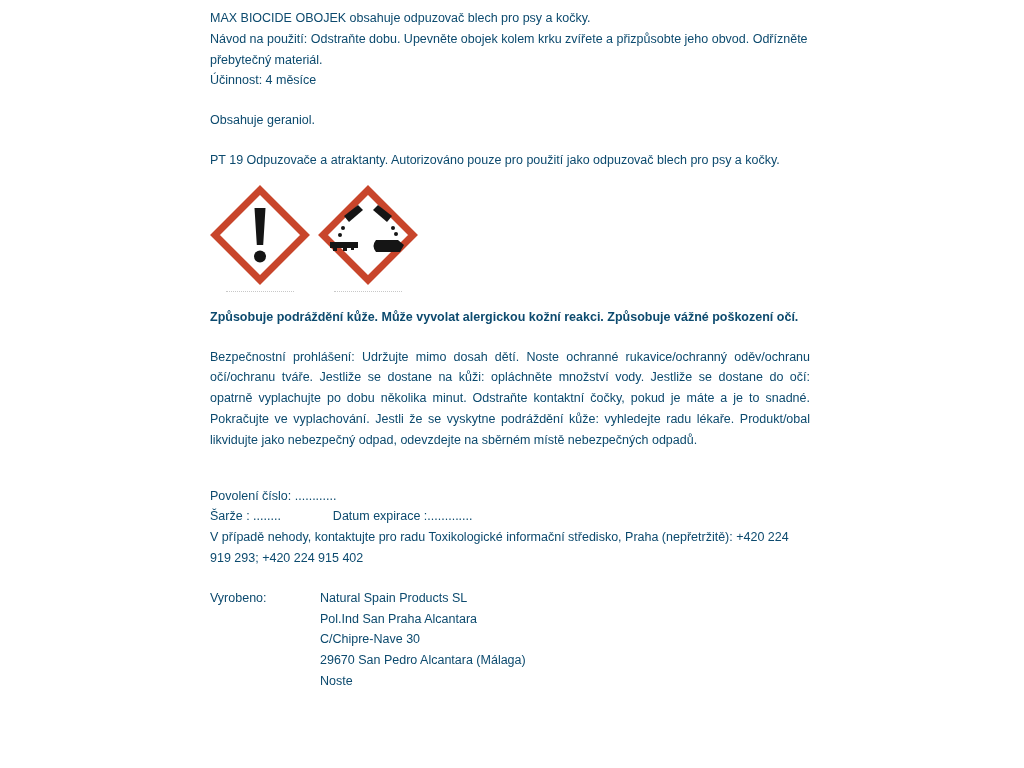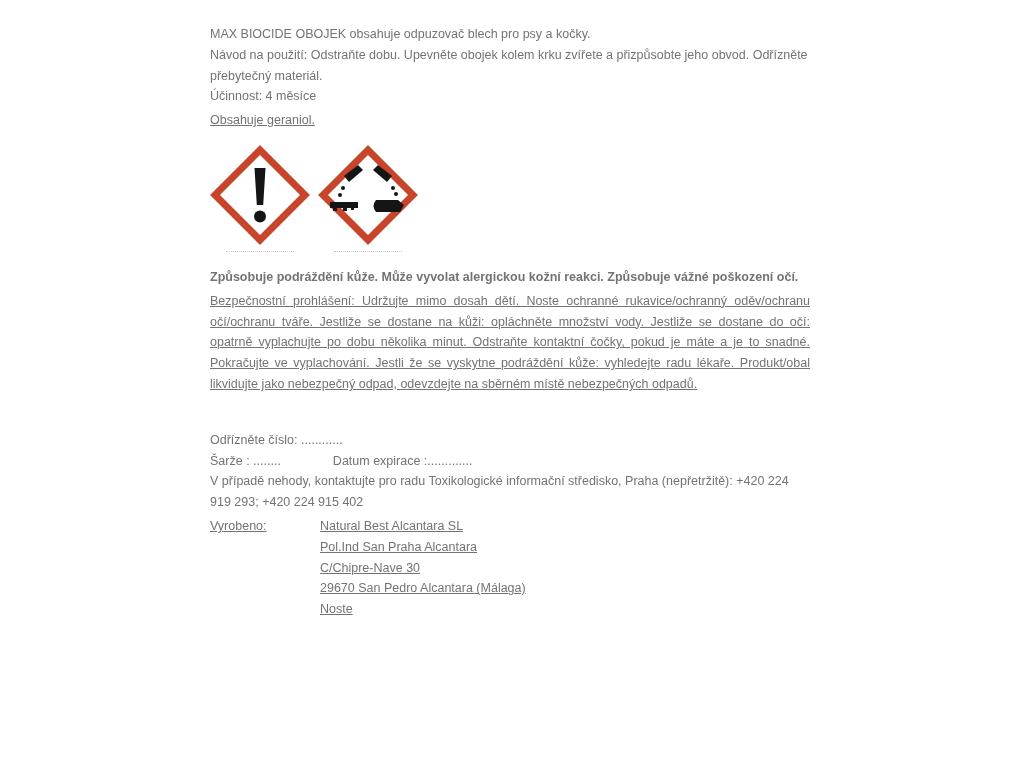--- a/index.html
+++ b/index.html
@@ -9,28 +9,28 @@
     font-family: "Liberation Sans", sans-serif;
     overflow: hidden;
   }
   .page {
     position: relative;
     width: 1024px; height: 768px;
     background: #ffffff;
   }
   .content {
     position: absolute;
-    left: 210px; top: 24px;
+    left: 210px; top: 8px;
     width: 600px;
     font-size: 12.5px;
     line-height: 20.8px;
-    color: #737373;
+    color: #0c4a6e;
   }
   p { margin: 0; }
-  .gap1 { margin-top: 3px; text-decoration: underline; }   
+  .gap1 { margin-top: 19px; }   
   .gap2 { margin-top: 35px; }     
   .justify { text-align: justify; }
   .pictos {
     display: flex;
     gap: 8px;
     margin-top: 14px;
     align-items: flex-start;
   }
   .picto { width: 100px; }
   .picto svg { display: block; width: 100px; height: 100px; }
@@ -58,20 +58,21 @@
 
 <div class="page">
   <div class="content">
 
     <p>MAX BIOCIDE OBOJEK obsahuje odpuzovač blech pro psy a kočky.</p>
     <p>Návod na použití: Odstraňte dobu. Upevněte obojek kolem krku zvířete a přizpůsobte jeho obvod. Odřízněte přebytečný materiál.</p>
     <p>Účinnost: 4 měsíce</p>
 
     <p class="gap1">Obsahuje geraniol.</p>
 
+    <p class="gap1">PT 19 Odpuzovače a atraktanty. Autorizováno pouze pro použití jako odpuzovač blech pro psy a kočky.</p>
 
     <div class="pictos">
       <div class="picto">
         <svg viewBox="0 0 100 100" aria-hidden="true">
           <polygon class="diamond" points="50,5 95,50 50,95 5,50"></polygon>
           <path class="glyph" d="M44.5,23 h11 l-2.3,37 h-6.4 Z"></path>
           <circle class="glyph" cx="50" cy="71.5" r="6"></circle>
         </svg>
         <div class="artifact"></div>
       </div>
@@ -93,30 +94,30 @@
           <path class="glyph" d="M58,55 L80,55 L86,60 L82,67 L58,67 Q53,61 58,55 Z"></path>
         </svg>
         <div class="artifact"></div>
       </div>
     </div>
 
     <p class="hazard">Způsobuje podráždění kůže. Může vyvolat alergickou kožní reakci. Způsobuje vážné poškození očí.</p>
 
     <p class="gap1 justify">Bezpečnostní prohlášení: Udržujte mimo dosah dětí. Noste ochranné rukavice/ochranný oděv/ochranu očí/ochranu tváře. Jestliže se dostane na kůži: opláchněte množství vody. Jestliže se dostane do očí: opatrně vyplachujte po dobu několika minut. Odstraňte kontaktní čočky, pokud je máte a je to snadné. Pokračujte ve vyplachování. Jestli že se vyskytne podráždění kůže: vyhledejte radu lékaře. Produkt/obal likvidujte jako nebezpečný odpad, odevzdejte na sběrném místě nebezpečných odpadů.</p>
 
-    <p class="gap2">Odřízněte číslo: ............</p>
+    <p class="gap2">Povolení číslo: ............</p>
 
     <p><span>Šarže : ........</span><span class="expiry">Datum expirace :.............</span></p>
 
     <p>V případě nehody, kontaktujte pro radu Toxikologické informační středisko, Praha (nepřetržitě): +420 224 919 293; +420 224 915 402</p>
 
     <div class="made gap1">
       <div class="made-label">Vyrobeno:</div>
       <div class="made-addr">
-        <div>Natural Best Alcantara SL</div>
+        <div>Natural Spain Products SL</div>
         <div>Pol.Ind San Praha Alcantara</div>
         <div>C/Chipre-Nave 30</div>
         <div>29670 San Pedro Alcantara (Málaga)</div>
         <div>Noste</div>
       </div>
     </div>
 
   </div>
 </div>
 

